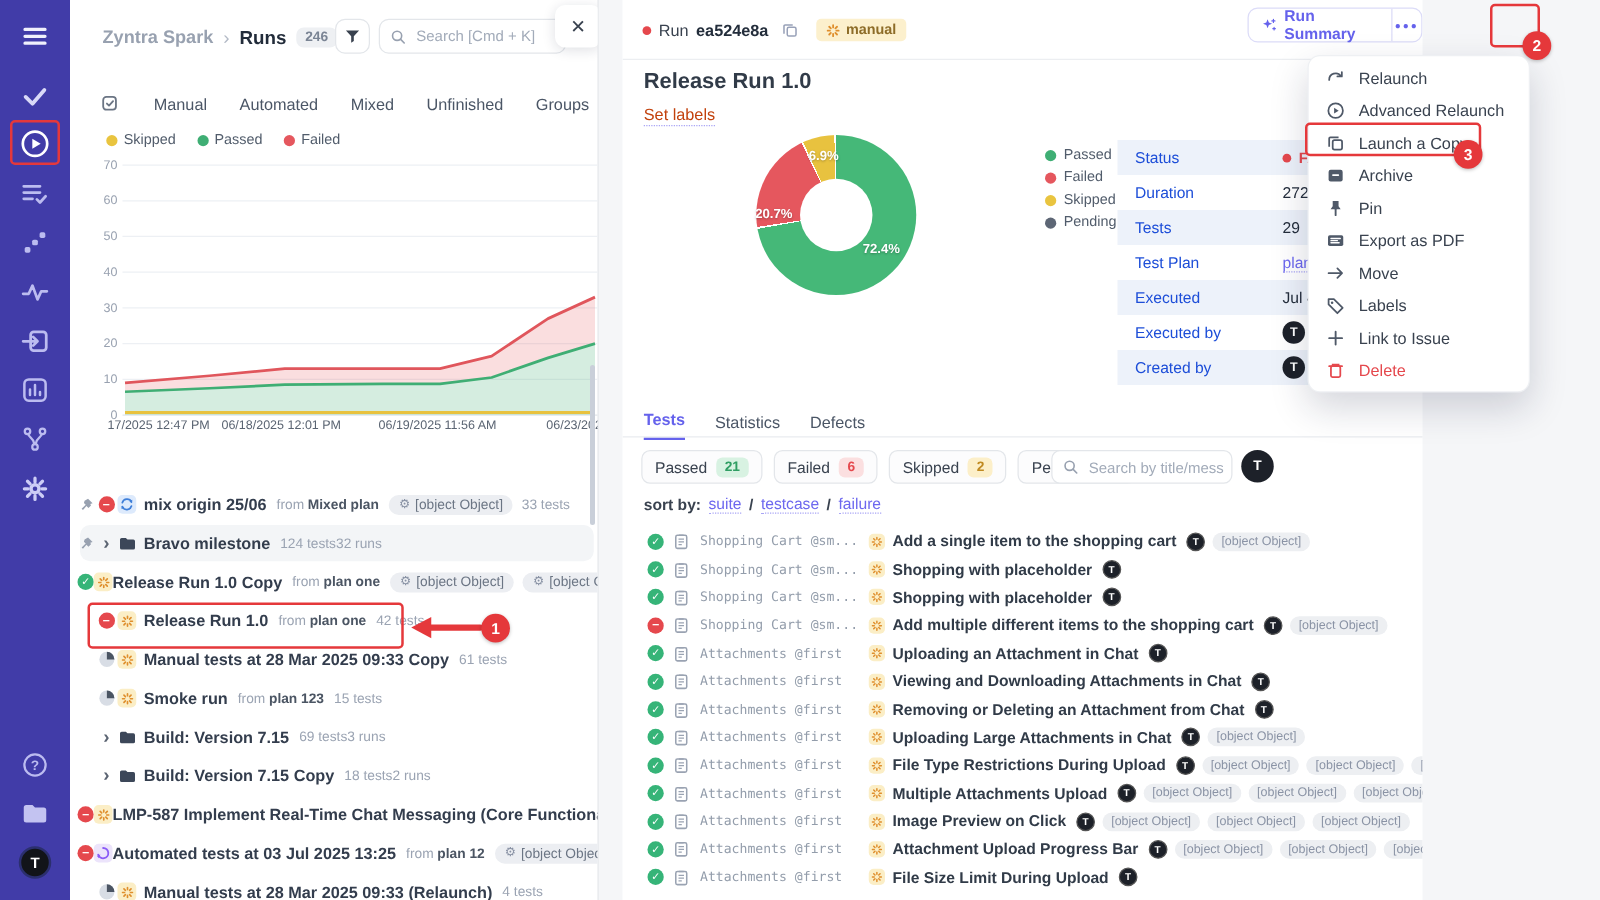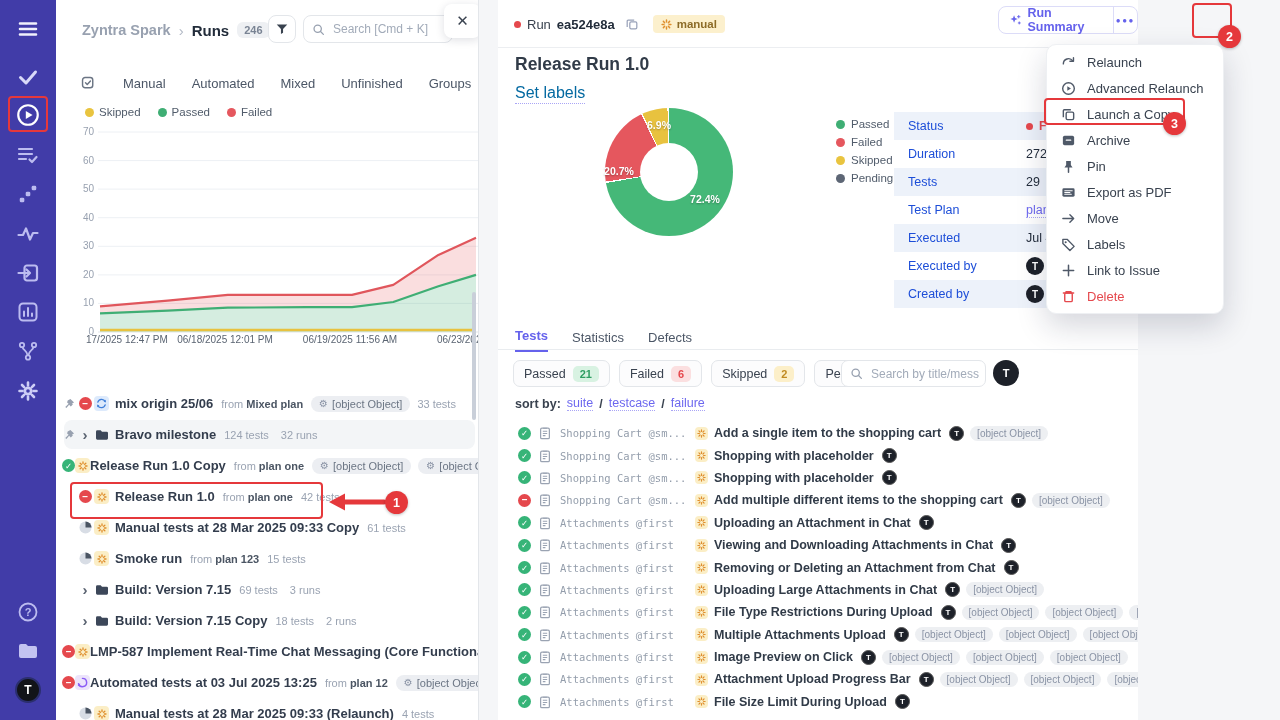--- a/index.html
+++ b/index.html
@@ -45,41 +45,41 @@
   .chev{font-size:15px;font-weight:700;color:#5b6472;line-height:1;}
   .kind-box{width:15px;height:15px;border-radius:4px;display:flex;align-items:center;justify-content:center;}
   .kb-manual{background:#fbeec6;}
   .kb-auto{background:#ece4fb;}
   .kb-mixed{background:#ddeafc;}
   .run-title{font-size:13px;font-weight:600;color:#333d4d;margin-right:8px;}
   .run-from{font-size:11px;color:#9aa3b2;margin-right:8px;}
   .run-from b{color:#4b5563;font-weight:700;margin-left:3px;}
   .env-chip{background:#eceef2;border-radius:9px;padding:2px 8px;display:inline-flex;align-items:center;gap:4px;font-size:11px;color:#6b7584;margin-right:7px;}
   .env-gear{font-size:10px;color:#8a93a5;line-height:1;}
-  .run-meta{font-size:11px;color:#9aa3b2;margin-right:12px;}
+  .run-meta{font-size:11px;color:#9aa3b2;margin-right:0;}
   .lp-scroll{position:absolute;left:416px;top:292px;width:4px;height:128px;background:#c9cfd9;border-radius:2px;}
 
   
   #rightpanel{position:absolute;left:480px;top:0;width:640px;height:720px;background:#fff;overflow:hidden;z-index:4;margin-left:18px;}
   .rp-header{position:absolute;left:0;top:0;width:800px;height:48px;border-bottom:1px solid #eceef1;}
   .run-id-row{position:absolute;left:16px;top:13px;height:22px;display:flex;align-items:center;gap:6px;}
   .red-dot{width:7px;height:7px;border-radius:50%;background:#e5484d;}
   .run-lbl{font-size:13px;color:#39424f;}
   .run-id{font-size:13px;font-weight:700;color:#232d3b;}
   .manual-chip{margin-left:8px;background:#fcf0cd;border-radius:4px;padding:3px 8px;display:flex;align-items:center;gap:5px;}
   .manual-chip span{font-size:11.5px;font-weight:600;color:#8d6c28;}
   .btn-summary{position:absolute;left:500px;top:6px;height:28px;border:1px solid #dcdcf8;border-radius:8px;background:#fff;display:flex;align-items:stretch;}
   .btn-summary .main{display:flex;align-items:center;gap:6px;padding:0 10px;font-size:12.5px;font-weight:700;color:#6562ec;}
   .btn-summary .div{width:1px;background:#dcdcf8;}
   .btn-summary .dots{width:26px;display:flex;align-items:center;justify-content:center;color:#6562ec;font-size:8px;letter-spacing:1.5px;font-weight:700;}
   .btn-report{position:absolute;left:640px;top:6px;width:72px;height:28px;background:#6562ec;border-radius:8px;display:flex;align-items:center;justify-content:center;gap:6px;color:#fff;font-size:12.5px;font-weight:700;}
   .btn-more{position:absolute;left:718px;top:6px;width:30px;height:28px;background:#f1f2f5;border-radius:8px;display:flex;align-items:center;justify-content:center;font-size:8px;letter-spacing:1.5px;font-weight:700;color:#39424f;}
   .btn-close{position:absolute;left:758px;top:6px;width:30px;height:28px;display:flex;align-items:center;justify-content:center;font-size:15px;color:#39424f;}
   .rp-title{position:absolute;left:17px;top:54px;font-size:17.5px;font-weight:700;color:#313b48;}
-  .set-labels{position:absolute;left:17px;top:84px;font-size:16px;color:#0369a1;border-bottom:1px dotted #a9a5f5;padding-bottom:1px;}
+  .set-labels{position:absolute;left:17px;top:84px;font-size:13px;color:#c2410c;border-bottom:1px dotted #a9a5f5;padding-bottom:1px;}
 
   
   .donut{position:absolute;left:107px;top:108px;width:128px;height:128px;border-radius:50%;
     background:conic-gradient(#45b878 0deg 260deg,#fff 260deg 261.4deg,#e5575e 261.4deg 334.2deg,#fff 334.2deg 335.6deg,#e8c23f 335.6deg 358.6deg,#fff 358.6deg 360deg);}
   .donut::after{content:"";position:absolute;left:35px;top:35px;width:58px;height:58px;background:#fff;border-radius:50%;}
   .dlabel{position:absolute;transform:translate(-50%,-50%);font-size:10.5px;font-weight:700;color:#fff;text-shadow:0 1px 2px rgba(0,0,0,.3);z-index:2;}
   .dl-pass{left:100px;top:91px;}
   .dl-fail{left:14px;top:63px;}
   .dl-skip{left:54px;top:17px;}
   .donut-legend{position:absolute;left:338px;top:118px;display:flex;flex-direction:column;gap:6px;}

